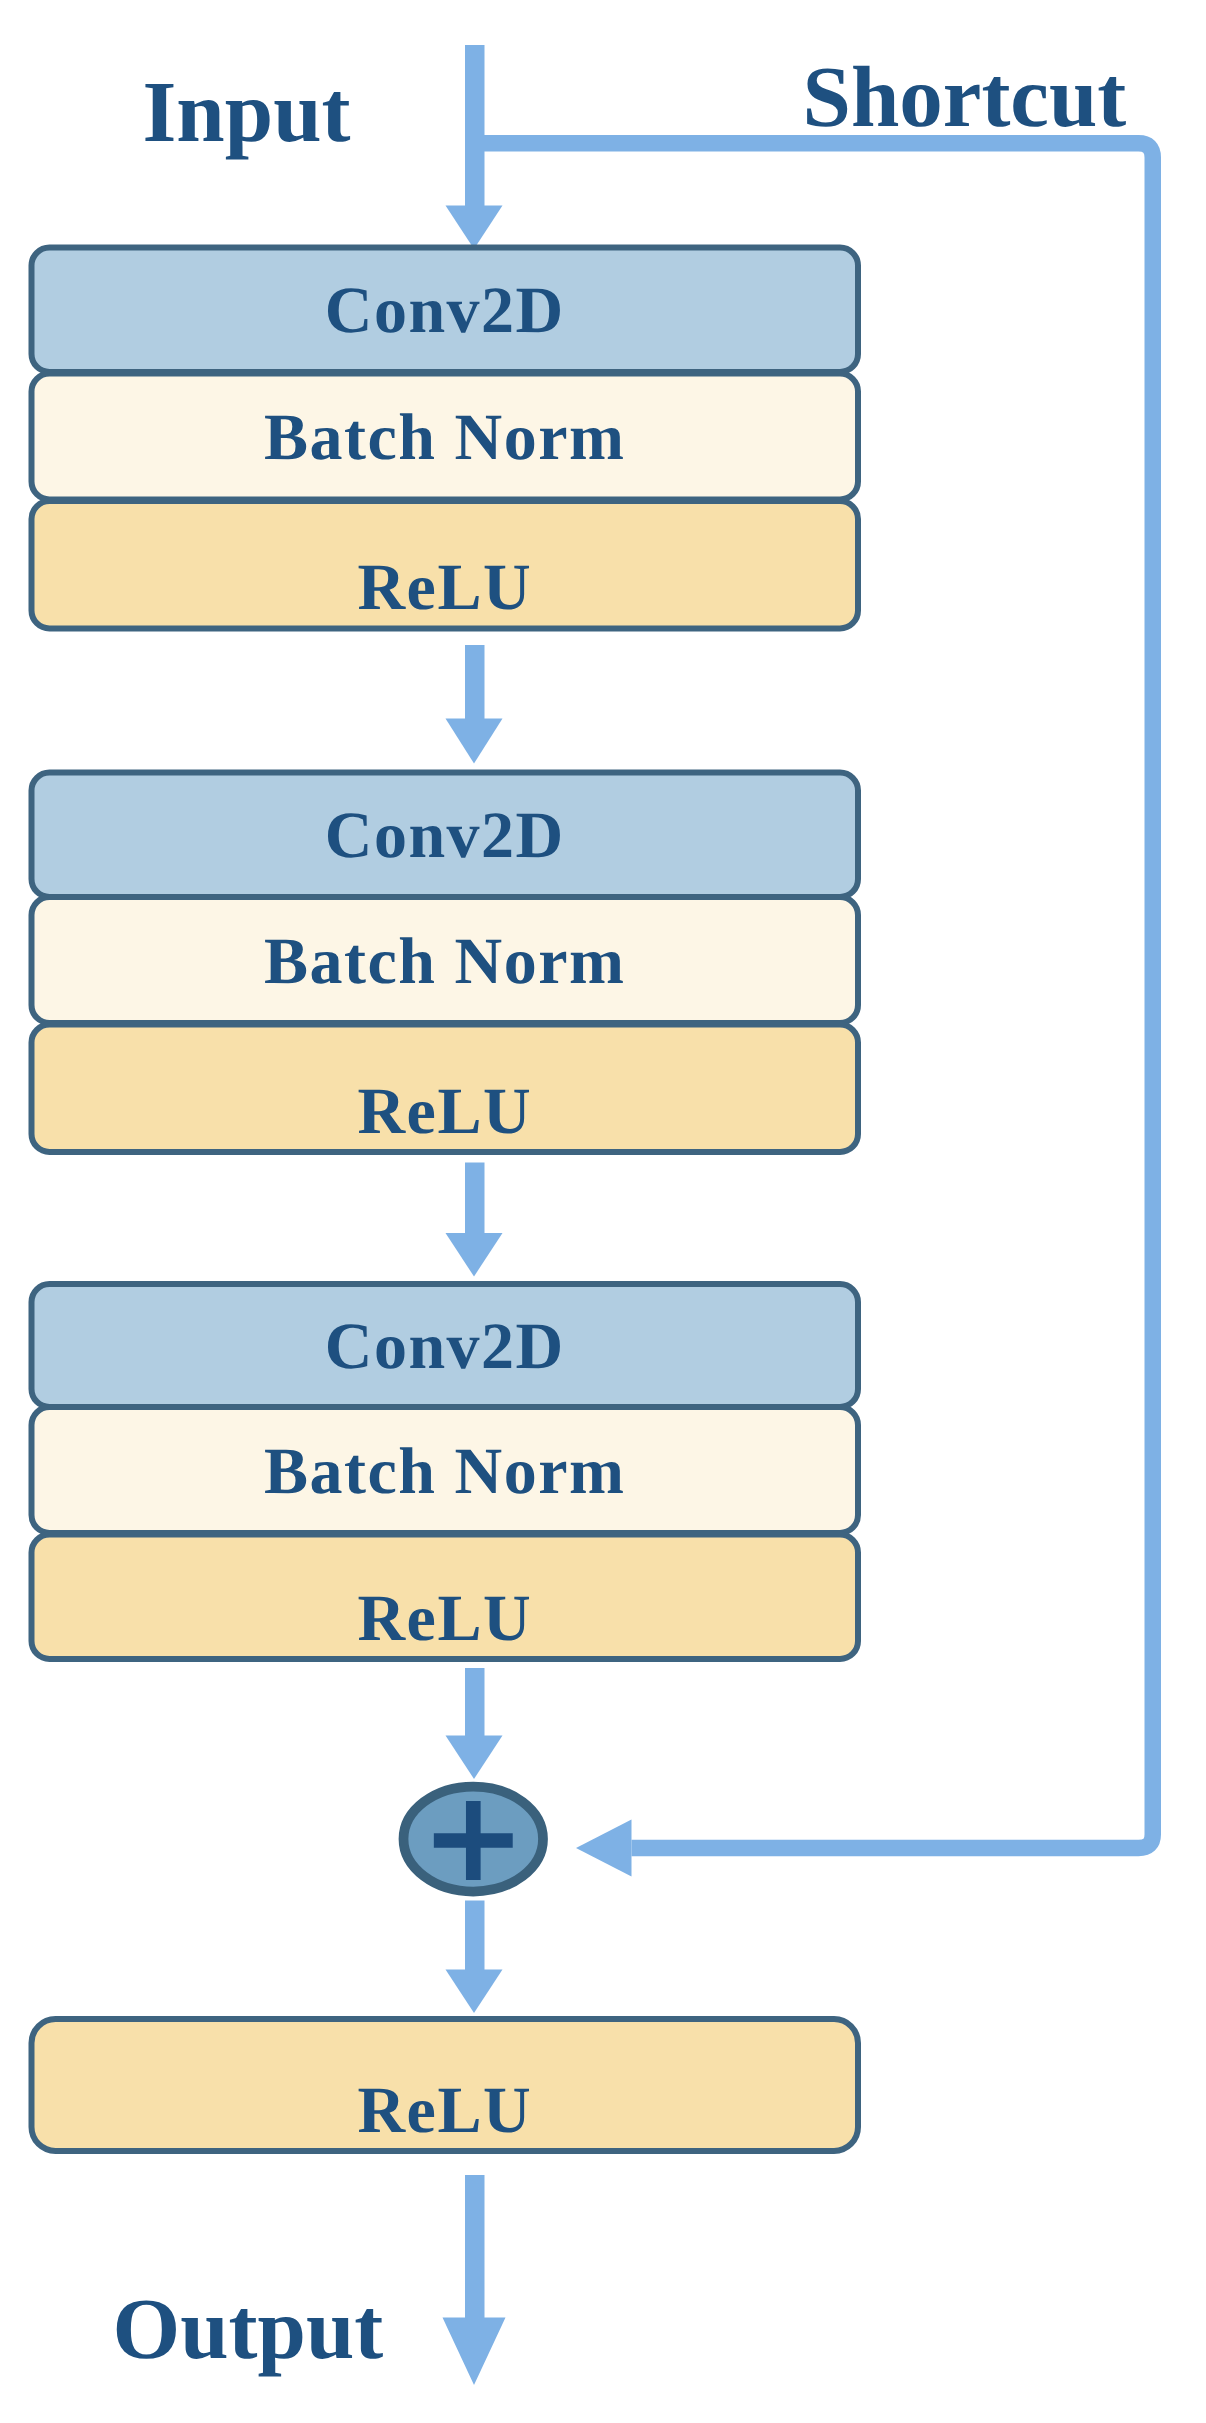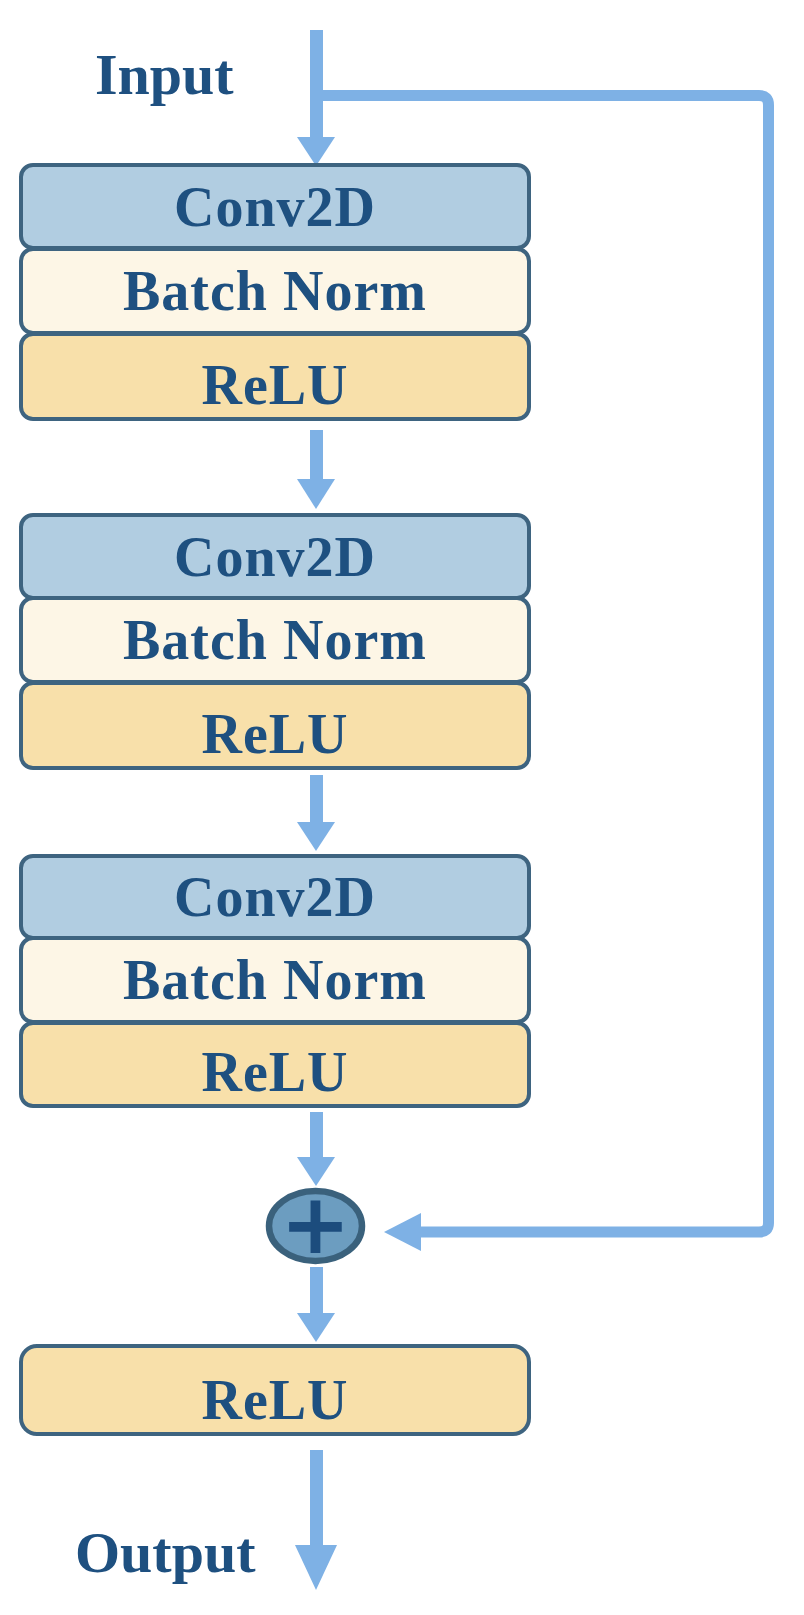--- a/index.html
+++ b/index.html
@@ -24,29 +24,29 @@
     overflow:hidden;
   }
   .arrow-layer{
     position:absolute;
     left:0;top:0;
     width:804px;height:1615px;
   }
   .block{
     position:absolute;
     left:19px;
-    width:512px;
+    width:555px;
     box-sizing:border-box;
     border:4px solid var(--block-border);
     border-radius:14px;
     display:flex;
     align-items:center;
     justify-content:center;
     font-weight:bold;
-    font-size:56px;
+    font-size:44px;
     color:var(--text);
     letter-spacing:1px;
   }
   .block.conv{background:var(--conv-fill);}
   .block.bn{background:var(--bn-fill);border-radius:14px;}
   .block.relu{background:var(--relu-fill);align-items:flex-end;}
   .block.final{border-radius:18px;}
   .side-label{
     position:absolute;
     font-weight:bold;
@@ -96,20 +96,21 @@
     <rect x="310" y="1267" width="13" height="47" style="fill:var(--arrow)"></rect>
     <polygon points="297,1313 335,1313 316,1342" style="fill:var(--arrow)"></polygon>
 
     <rect x="310" y="1450" width="13" height="96" style="fill:var(--arrow)"></rect>
     <polygon points="295,1545 337,1545 316,1590" style="fill:var(--arrow)"></polygon>
 
     <ellipse cx="315.5" cy="1226" rx="46.5" ry="35" style="fill:var(--plus-fill);stroke:var(--plus-border);stroke-width:6.5"></ellipse>
   </svg>
 
   <div class="side-label" style="left:95px;top:46px;">Input</div>
+  <div class="side-label" style="left:535px;top:36px;">Shortcut</div>
   <div class="side-label" style="left:75px;top:1524px;">Output</div>
 
   <div class="block conv" style="top:163px;height:87px;">
     <span>Conv2D</span>
   </div>
   <div class="block bn" style="top:247px;height:88px;">
     <span>Batch Norm</span>
   </div>
   <div class="block relu" style="top:332px;height:89px;">
     <span>ReLU</span>

